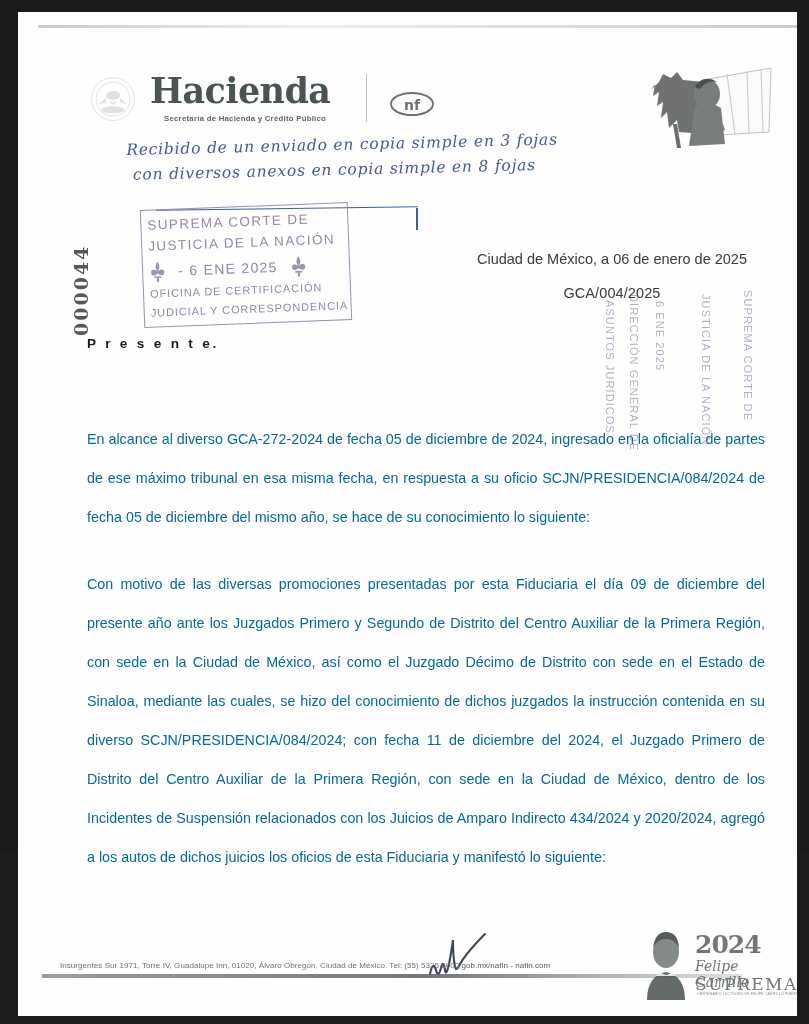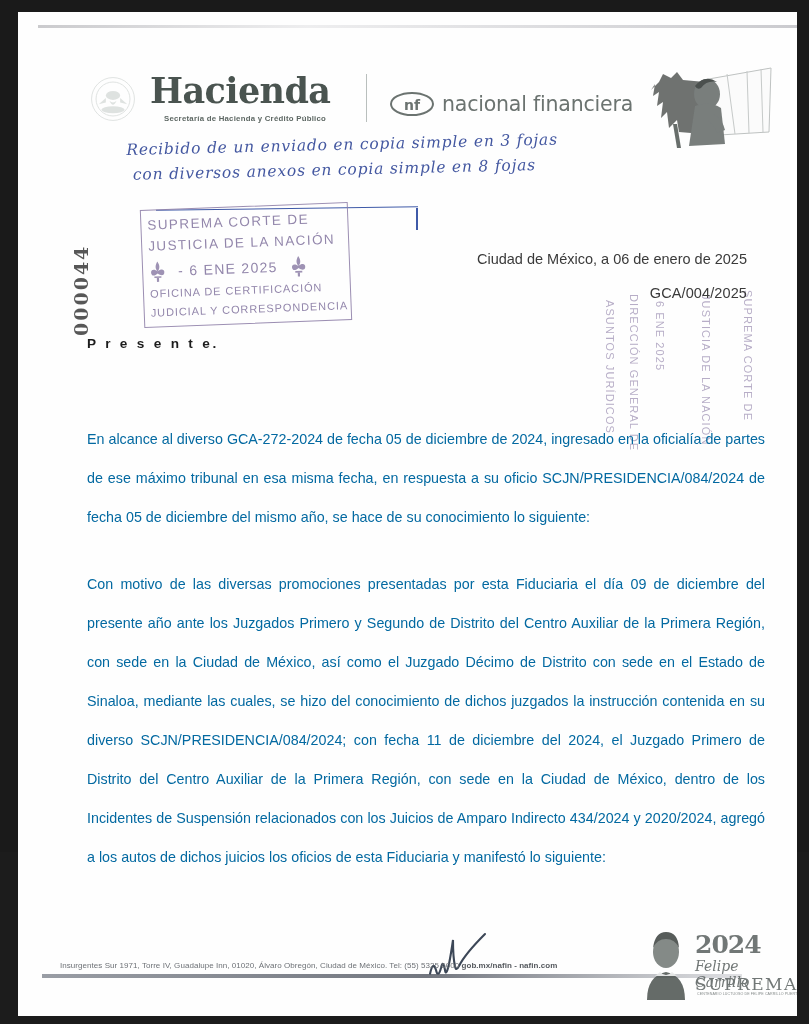--- a/index.html
+++ b/index.html
@@ -190,21 +190,21 @@
   .sr-c1 { right: 2px;  top: 0px;  font-size: 12.5px; letter-spacing: 1.6px; }
   .sr-c2 { right: 44px; top: 4px;  font-size: 12px;   letter-spacing: 1.4px; }
   .sr-c3 { right: 90px; top: 2px;  font-size: 10.5px; }
   .sr-c4 { right: 116px;top: 4px;  font-size: 10px; }
   .sr-c5 { right: 140px;top: 10px; font-size: 9.5px; }
 
   
   .dateline {
     position: absolute;
     right: 50px; top: 230px;
-    text-align: right;
+    text-align: center;
     color: #3a3a3a;
     font-size: 14.5px;
     line-height: 34px;
   }
   .dateline .oficio { letter-spacing: .1px; }
 
   
   .addressee {
     position: absolute;
     left: 69px; top: 316px;
@@ -243,21 +243,21 @@
   
   .footer-text {
     position: absolute;
     left: 42px; bottom: 46px;
     width: 620px;
     font-size: 8px;
     color: #6d7176;
     letter-spacing: .05px;
     white-space: nowrap;
   }
-  .footer-text b { font-weight: 700; color:#55595e; }
+  .footer-text b { font-weight: 400; color:#55595e; }
 
   .badge-2024 {
     position: absolute;
     right: 22px; bottom: 12px;
     width: 136px; height: 82px;
     opacity: .85;
   }
   .badge-portrait {
     position: absolute; left: 2px; top: 4px;
     width: 50px; height: 74px;
@@ -320,21 +320,20 @@
 
       <div class="hacienda-word">Hacienda</div>
       <div class="hacienda-sub">Secretaría de Hacienda y Crédito Público</div>
 
       <div class="vrule"></div>
 
       <svg class="nafin-mark" viewBox="0 0 44 24">
         <ellipse cx="22" cy="12" rx="21" ry="11" fill="none" stroke="#6b7370" stroke-width="2"></ellipse>
         <text x="22" y="18" text-anchor="middle" font-family="DejaVu Sans, sans-serif" font-size="14" font-weight="700" fill="#6b7370">nf</text>
       </svg>
-      <div class="nafin-word">nacional financiera</div>
     </div>
 
     <svg class="flag-art" viewBox="0 0 136 86">
       <path d="M8 28 L12 22 L10 34 L16 30 L14 44 L20 40 L18 56 L24 50 L26 66 L34 58 L36 70
                L60 72 L62 20 L40 18 L34 10 L28 16 L20 12 L16 20 Z" fill="#4d514f" opacity=".88"></path>
       <path d="M60 18 L128 6 L126 70 L60 74 Z" fill="#fbfbfb" stroke="#b9bdbc" stroke-width="1"></path>
       <g stroke="#c2c6c5" stroke-width="1" fill="none">
         <path d="M66 16 L78 72"></path>
           <path d="M84 12 L92 72"></path>
         <path d="M104 9 L106 71"></path>

